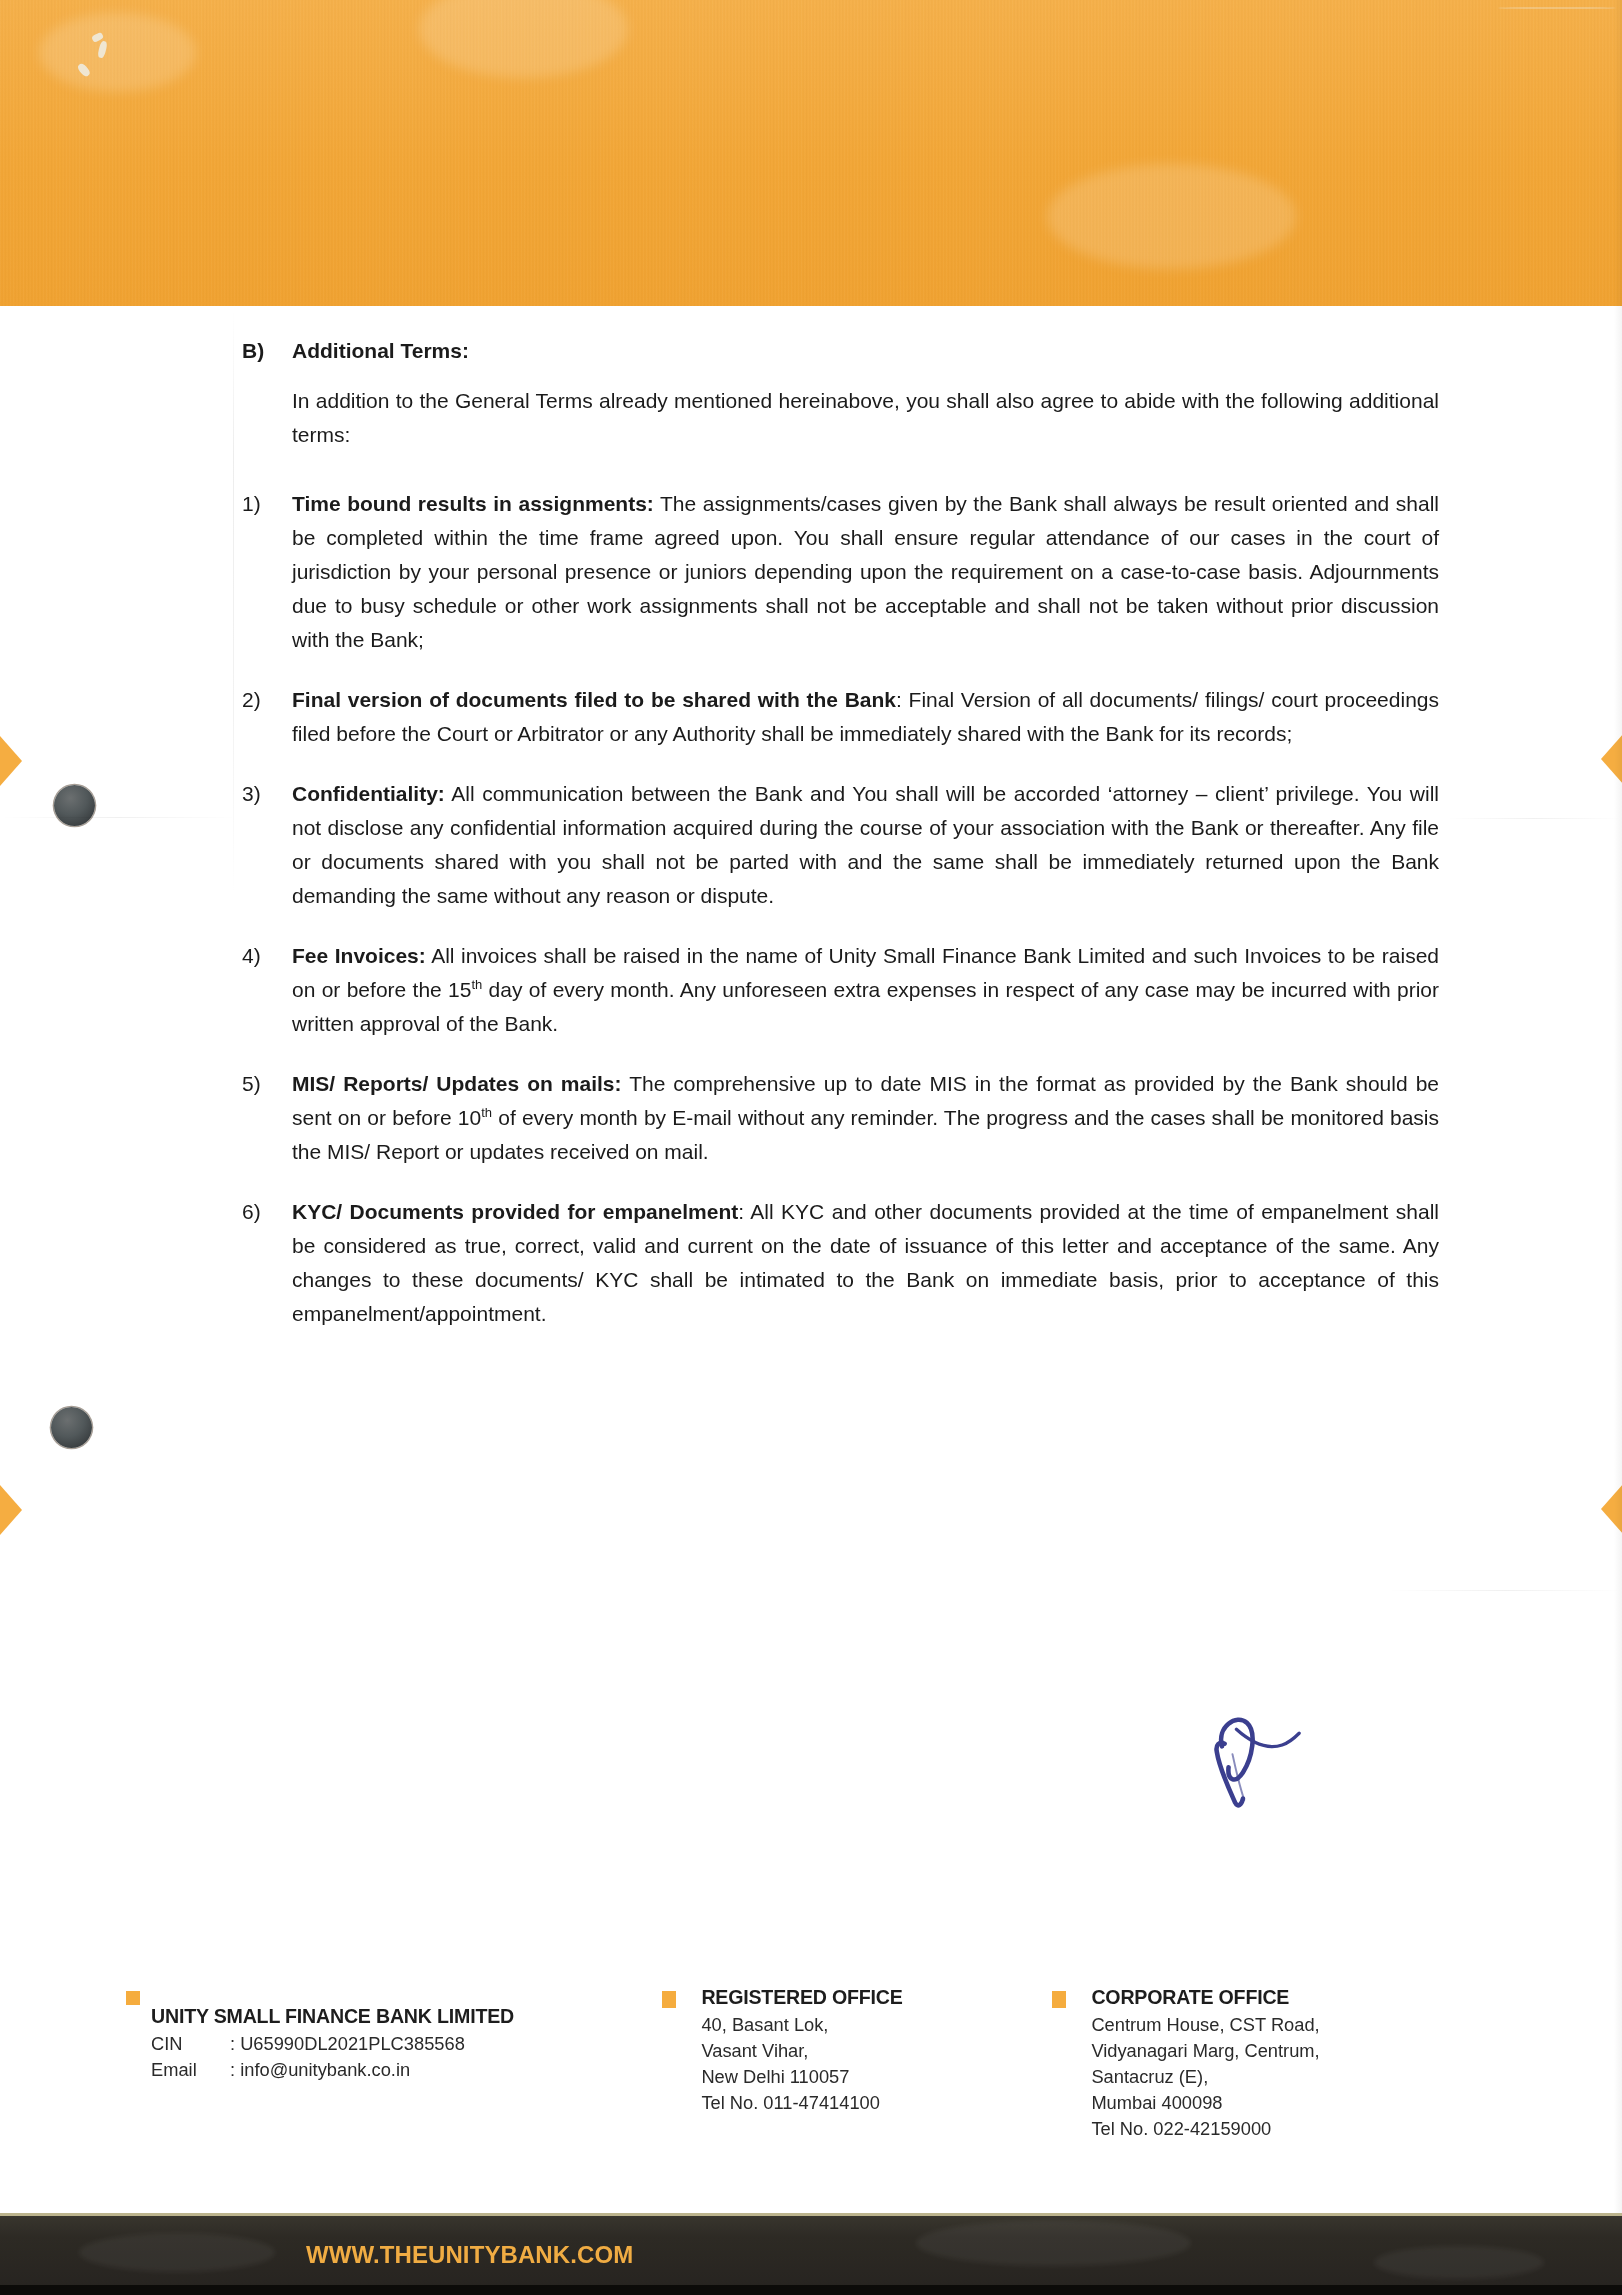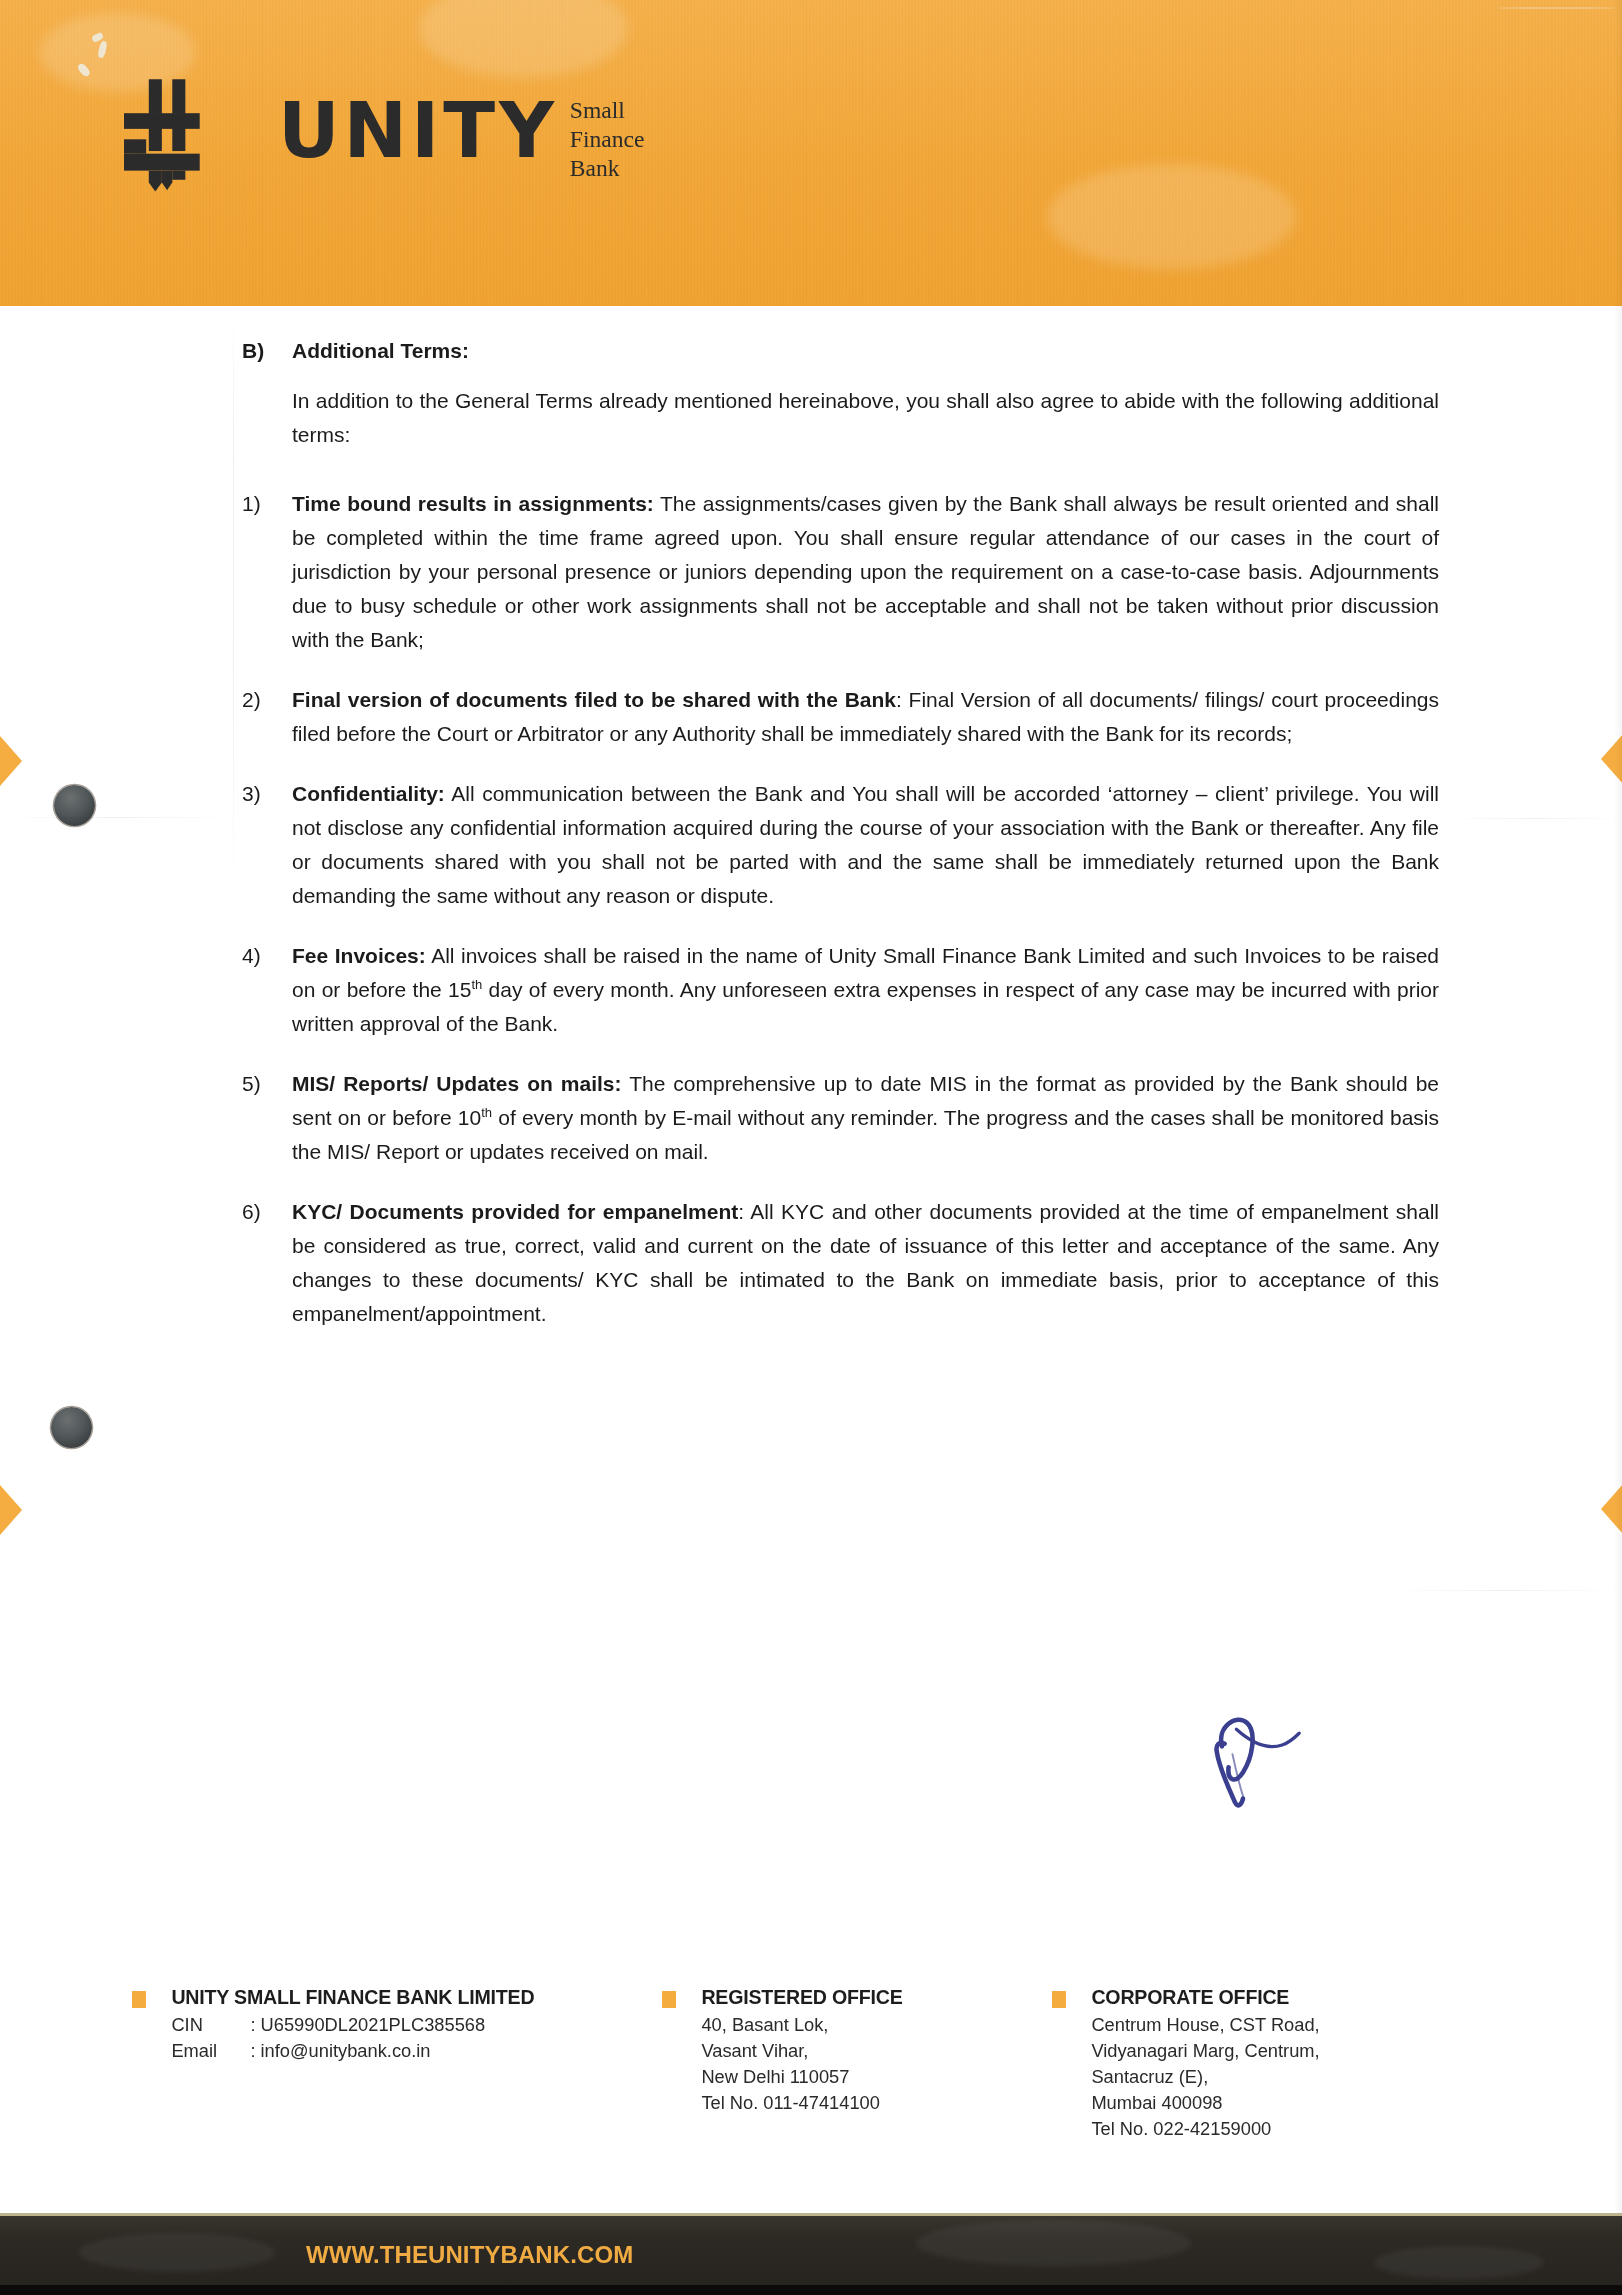--- a/index.html
+++ b/index.html
@@ -121,21 +121,21 @@
 
   
   .footer-info {
     position: absolute;
     left: 0;
     top: 1986px;
     width: 1623px;
     height: 190px;
   }
   .foot-col { position: absolute; display: flex; }
-  .foot-col.c1 { left: 132px; top: 0; }
+  .foot-col.c1 { left: 126px; top: 0; flex-direction: column; }
   .foot-col.c2 { left: 662px; top: 0; }
   .foot-col.c3 { left: 1052px; top: 0; }
   .bullet-sq {
     width: 14.4px; height: 17px;
     background: #f5ac3e;
     flex: 0 0 14.4px;
     margin-top: 4.6px;
   }
   .foot-text { margin-left: 25px; }
   .foot-title {
@@ -246,42 +246,20 @@
 
   <div class="header-band">
     <div class="band-blotch" style="left:39px; top:13px; width:157px; height:79px;"></div>
     <div class="band-blotch" style="left:419px; top:-19.6px; width:209px; height:98px;"></div>
     <div class="band-blotch" style="left:1047px; top:164px; width:249px; height:105px;"></div>
     <div class="band-speck" style="left:92px; top:34px; width:10.5px; height:6.5px; transform:rotate(-28deg);"></div>
     <div class="band-speck" style="left:99px; top:41px; width:6.5px; height:17px; transform:rotate(14deg);"></div>
     <div class="band-speck" style="left:80px; top:63px; width:7.9px; height:14.4px; transform:rotate(-40deg);"></div>
     <div class="band-speck" style="left:1498px; top:6.5px; width:118px; height:2.6px; opacity:0.35;"></div>
 
-    <div class="logo-wrap">
-      <svg class="logo-mark" viewBox="0 0 190 180">
-        <g fill="#2b2b2b">
-          <rect x="38" y="0" width="20" height="52"></rect>
-          <rect x="74" y="0" width="20" height="52"></rect>
-          <rect x="0" y="52" width="116" height="24"></rect>
-          <rect x="38" y="52" width="20" height="58"></rect>
-          <rect x="74" y="52" width="20" height="58"></rect>
-          <rect x="0" y="92" width="34" height="22"></rect>
-          <rect x="0" y="114" width="116" height="26"></rect>
-          <path d="M38 140 h20 v18 l-10 14 l-10 -14 z"></path>
-          <rect x="74" y="140" width="20" height="14"></rect>
-          <path d="M58 140 h16 v18 l-8 12 l-8 -12 z"></path>
-        </g>
-      </svg>
-      <div class="logo-word">UNITY</div>
-      <div class="logo-sub">
-        <div>Small</div>
-        <div>Finance</div>
-        <div>Bank</div>
-      </div>
-    </div>
   </div>
 
   <div class="punch-hole" style="left:54px; top:785px;"></div>
   <div class="punch-hole" style="left:51px; top:1407px;"></div>
   <div class="tri-left" style="left:0px; top:736px;"></div>
   <div class="tri-left" style="left:0px; top:1485px;"></div>
   <div class="tri-right" style="right:0px; top:734px;"></div>
   <div class="tri-right" style="right:0px; top:1484px;"></div>
   <div class="crease-v" style="left:233px; top:308px; height:589px;"></div>
   <div class="crease-h" style="left:0px; top:817px; width:236px;"></div>

